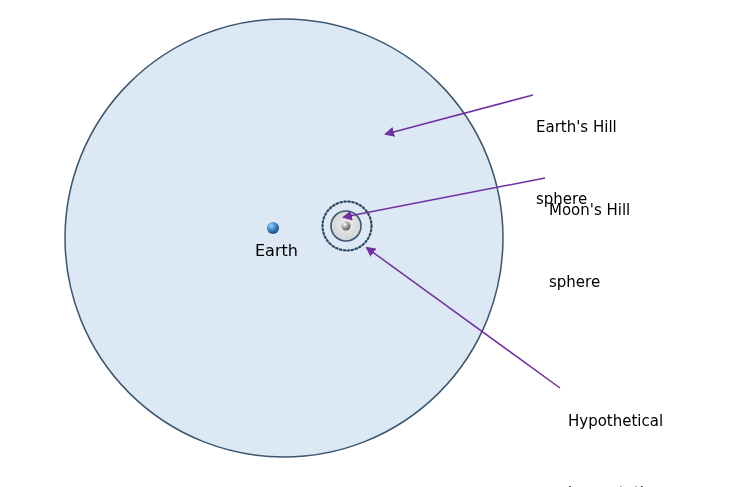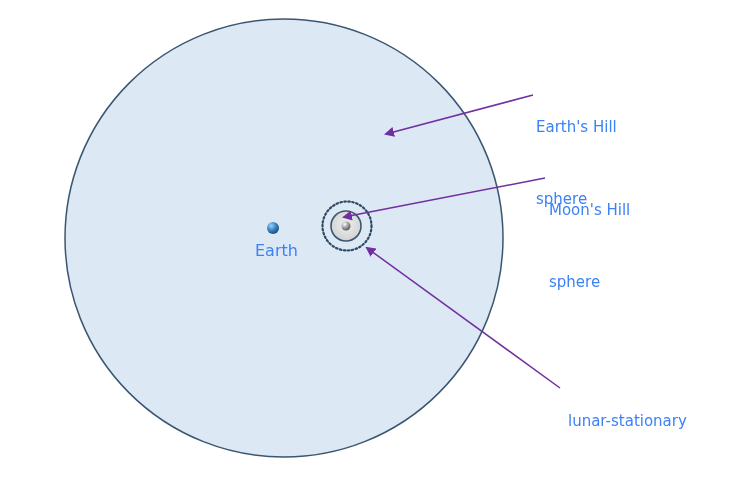--- a/index.html
+++ b/index.html
@@ -1,18 +1,18 @@
 <!DOCTYPE html>
 <html><head>
 <meta charset="utf-8">
 <style>
   html, body { margin:0; padding:0; background:#ffffff; }
   body { width:738px; height:487px; position:relative; overflow:hidden; font-family:"DejaVu Sans", sans-serif; }
   svg { position:absolute; left:0; top:0; }
-  .label { position:absolute; font-family:"DejaVu Sans", sans-serif; font-size:15px; color:#3b82f6; line-height:24px; white-space:pre; }
+  .label { position:absolute; font-family:"DejaVu Sans", sans-serif; font-size:15px; color:#000000; line-height:24px; white-space:pre; }
   .earth-label { font-size:16px; }
 </style>
 </head>
 <body>
 
 <svg width="738" height="487" viewBox="0 0 738 487">
   <defs>
     <radialGradient id="earthGrad" cx="35%" cy="30%" r="70%">
       <stop offset="0%" stop-color="#9fd0f5"></stop>
       <stop offset="55%" stop-color="#3a86c8"></stop>
@@ -51,17 +51,18 @@
   <div>Earth's Hill</div>
   <div>sphere</div>
 </div>
 
 <div class="label" style="left:549px; top:150px;">
   <div>Moon's Hill</div>
   <div>sphere</div>
 </div>
 
 <div class="label" style="left:568px; top:361px;">
+  <div>Hypothetical</div>
   <div>lunar-stationary</div>
   
 </div>
 
 <div class="label earth-label" style="left:255px; top:239px;">Earth</div>
 
 </body></html>

